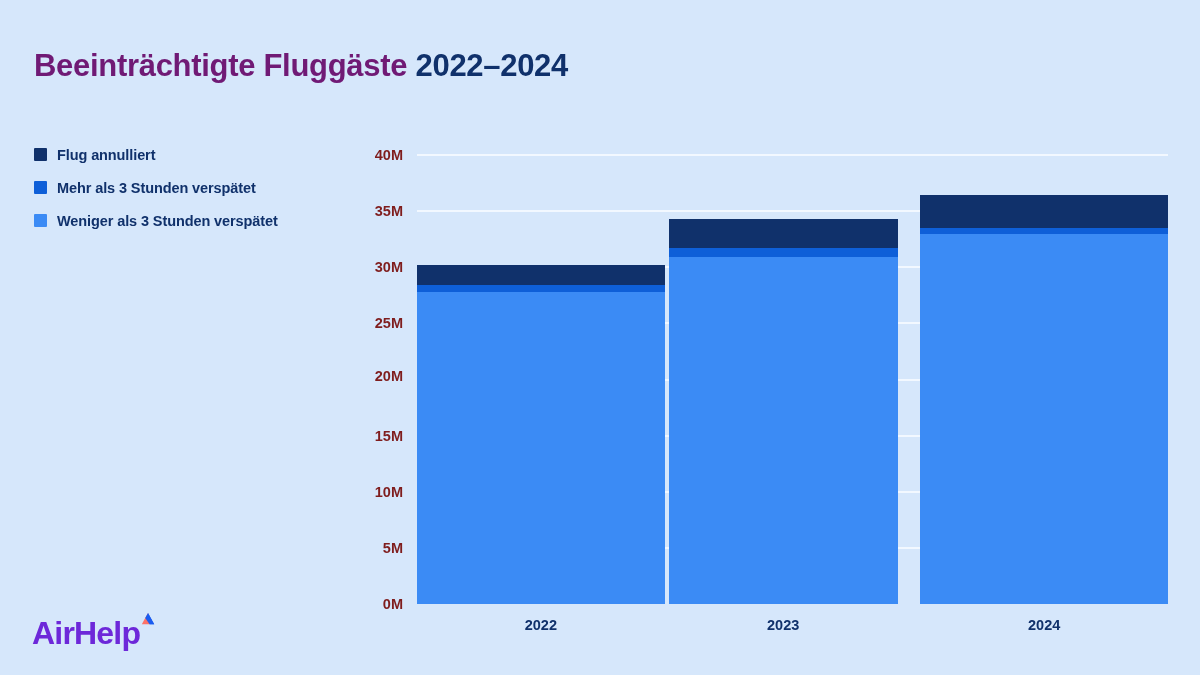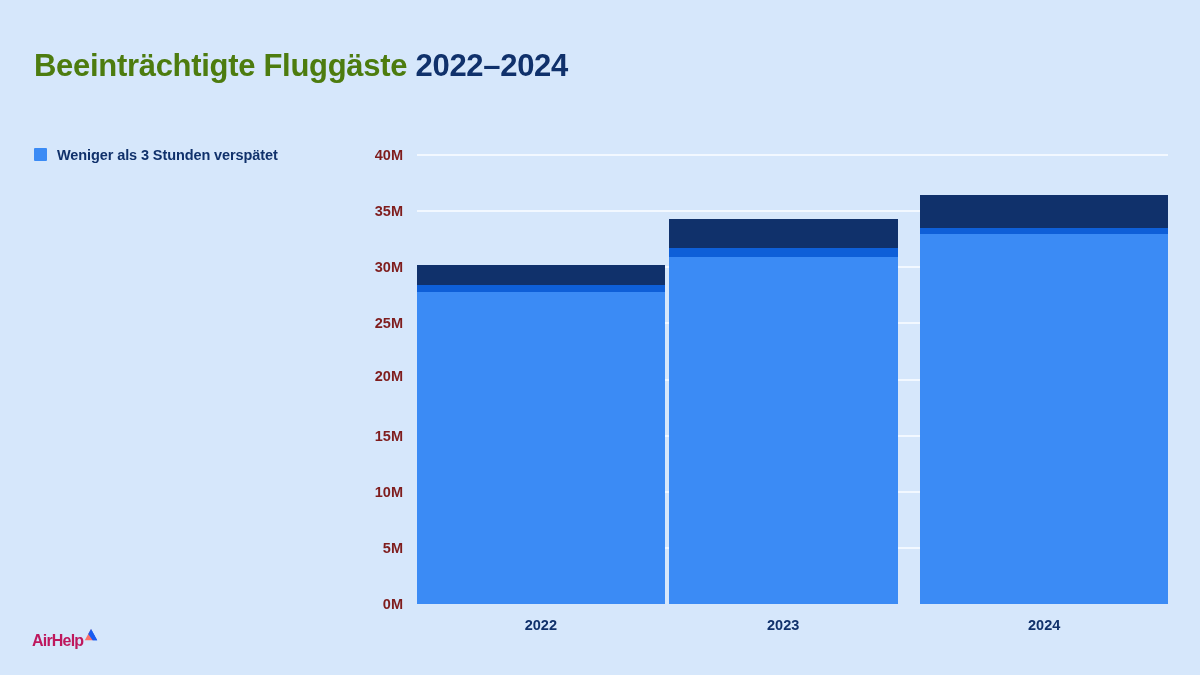--- a/index.html
+++ b/index.html
@@ -17,21 +17,21 @@
   
   #title {
     position: absolute;
     left: 34px;
     top: 48px;
     font-size: 31px;
     font-weight: bold;
     letter-spacing: -0.3px;
     white-space: nowrap;
   }
-  #title .accent { color: #4d7c0f; }
+  #title .accent { color: #701a75; }
   #title .years  { color: #10316b; }
 
   
   #legend {
     position: absolute;
     left: 34px;
     top: 143px;
     width: 310px;
   }
   .legend-item {
@@ -110,42 +110,50 @@
 
   
   #logo {
     position: absolute;
     left: 32px;
     bottom: 26px;
     display: flex;
     align-items: flex-start;
   }
   #logo .wordmark {
-    font-size: 16px;
-    font-weight: bold;
-    color: #be185d;
+    font-size: 32px;
+    font-weight: bold;
+    color: #6d28d9;
     letter-spacing: -0.8px;
     line-height: 1;
   }
   #logo .mark {
     position: relative;
     width: 14px;
     height: 14px;
     margin-left: 1px;
     margin-top: -4px;
   }
 </style>
 </head>
 <body>
 
 <div id="title">
   <span class="accent">Beeinträchtigte Fluggäste </span><span class="years">2022–2024</span>
 </div>
 
 <div id="legend">
+  <div class="legend-item">
+    <span class="legend-swatch" style="background:#10316b"></span>
+    <span class="legend-label">Flug annulliert</span>
+  </div>
+  <div class="legend-item">
+    <span class="legend-swatch" style="background:#0e5fd8"></span>
+    <span class="legend-label">Mehr als 3 Stunden verspätet</span>
+  </div>
   <div class="legend-item">
     <span class="legend-swatch" style="background:#3b8bf5"></span>
     <span class="legend-label">Weniger als 3 Stunden verspätet</span>
   </div>
 </div>
 
 <div id="chart">
   <div id="plot">
     <div id="gridlines">
         <div class="gridline" style="top: 391.875px;"></div>

